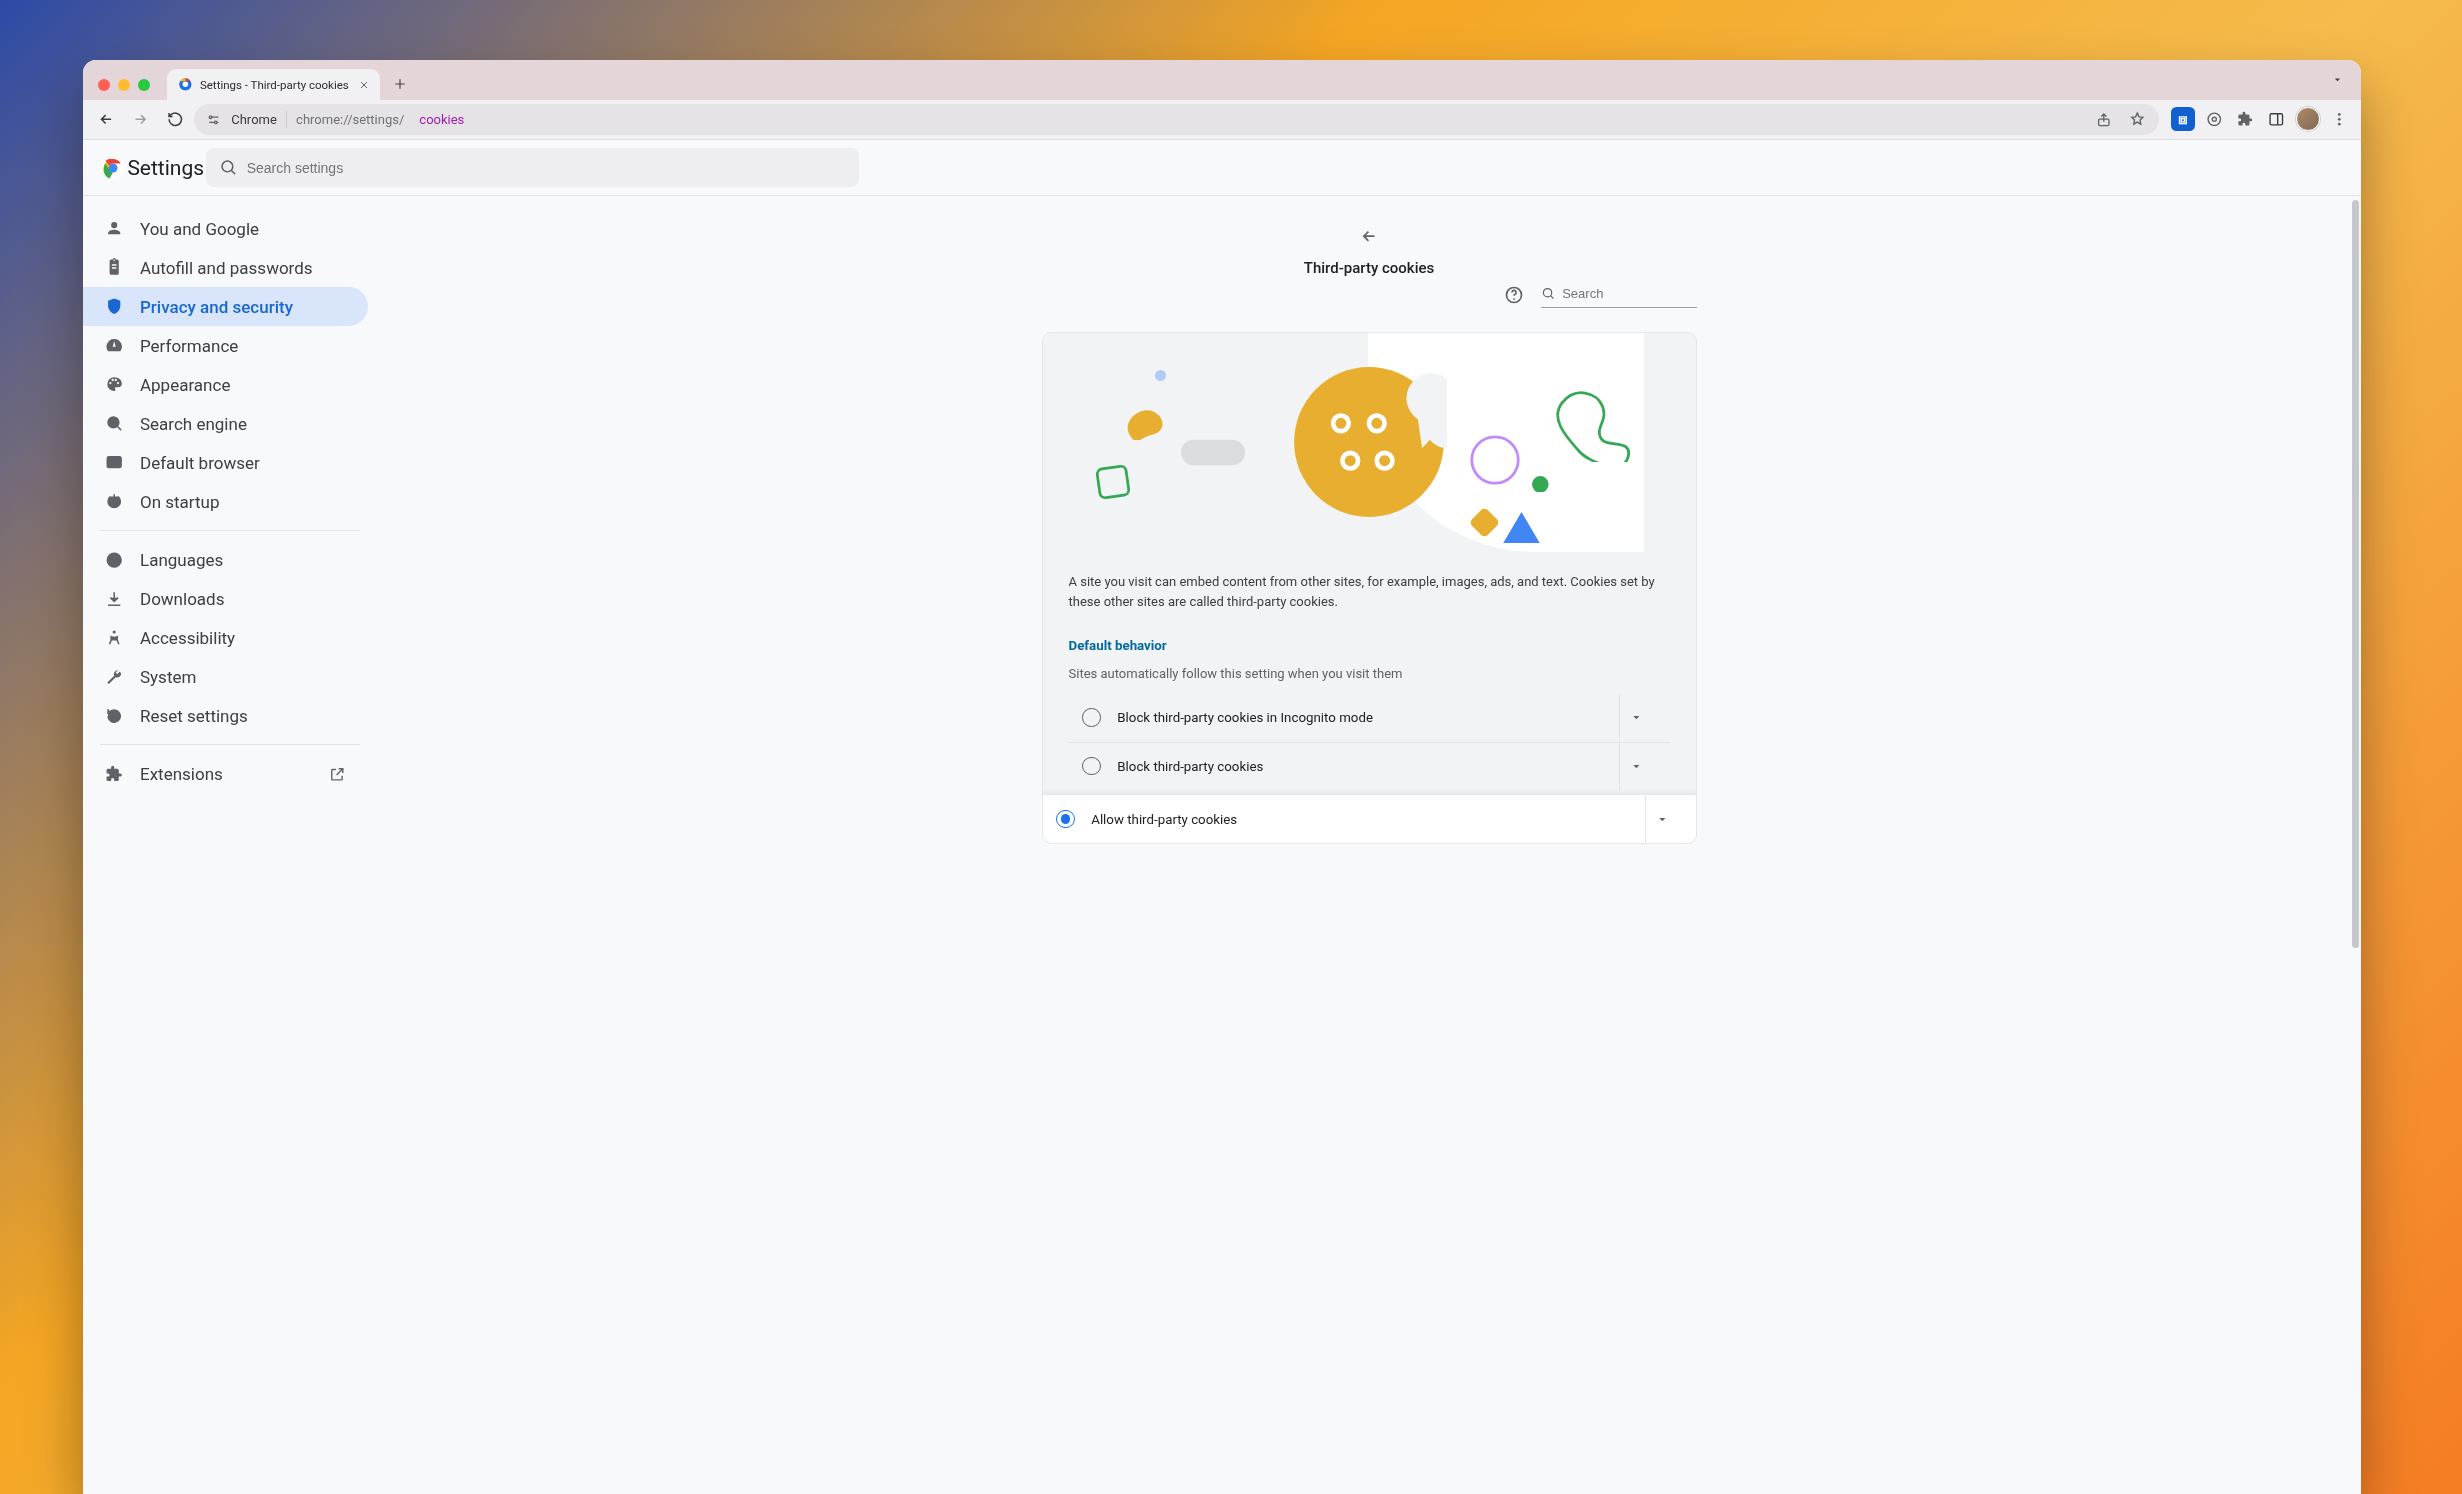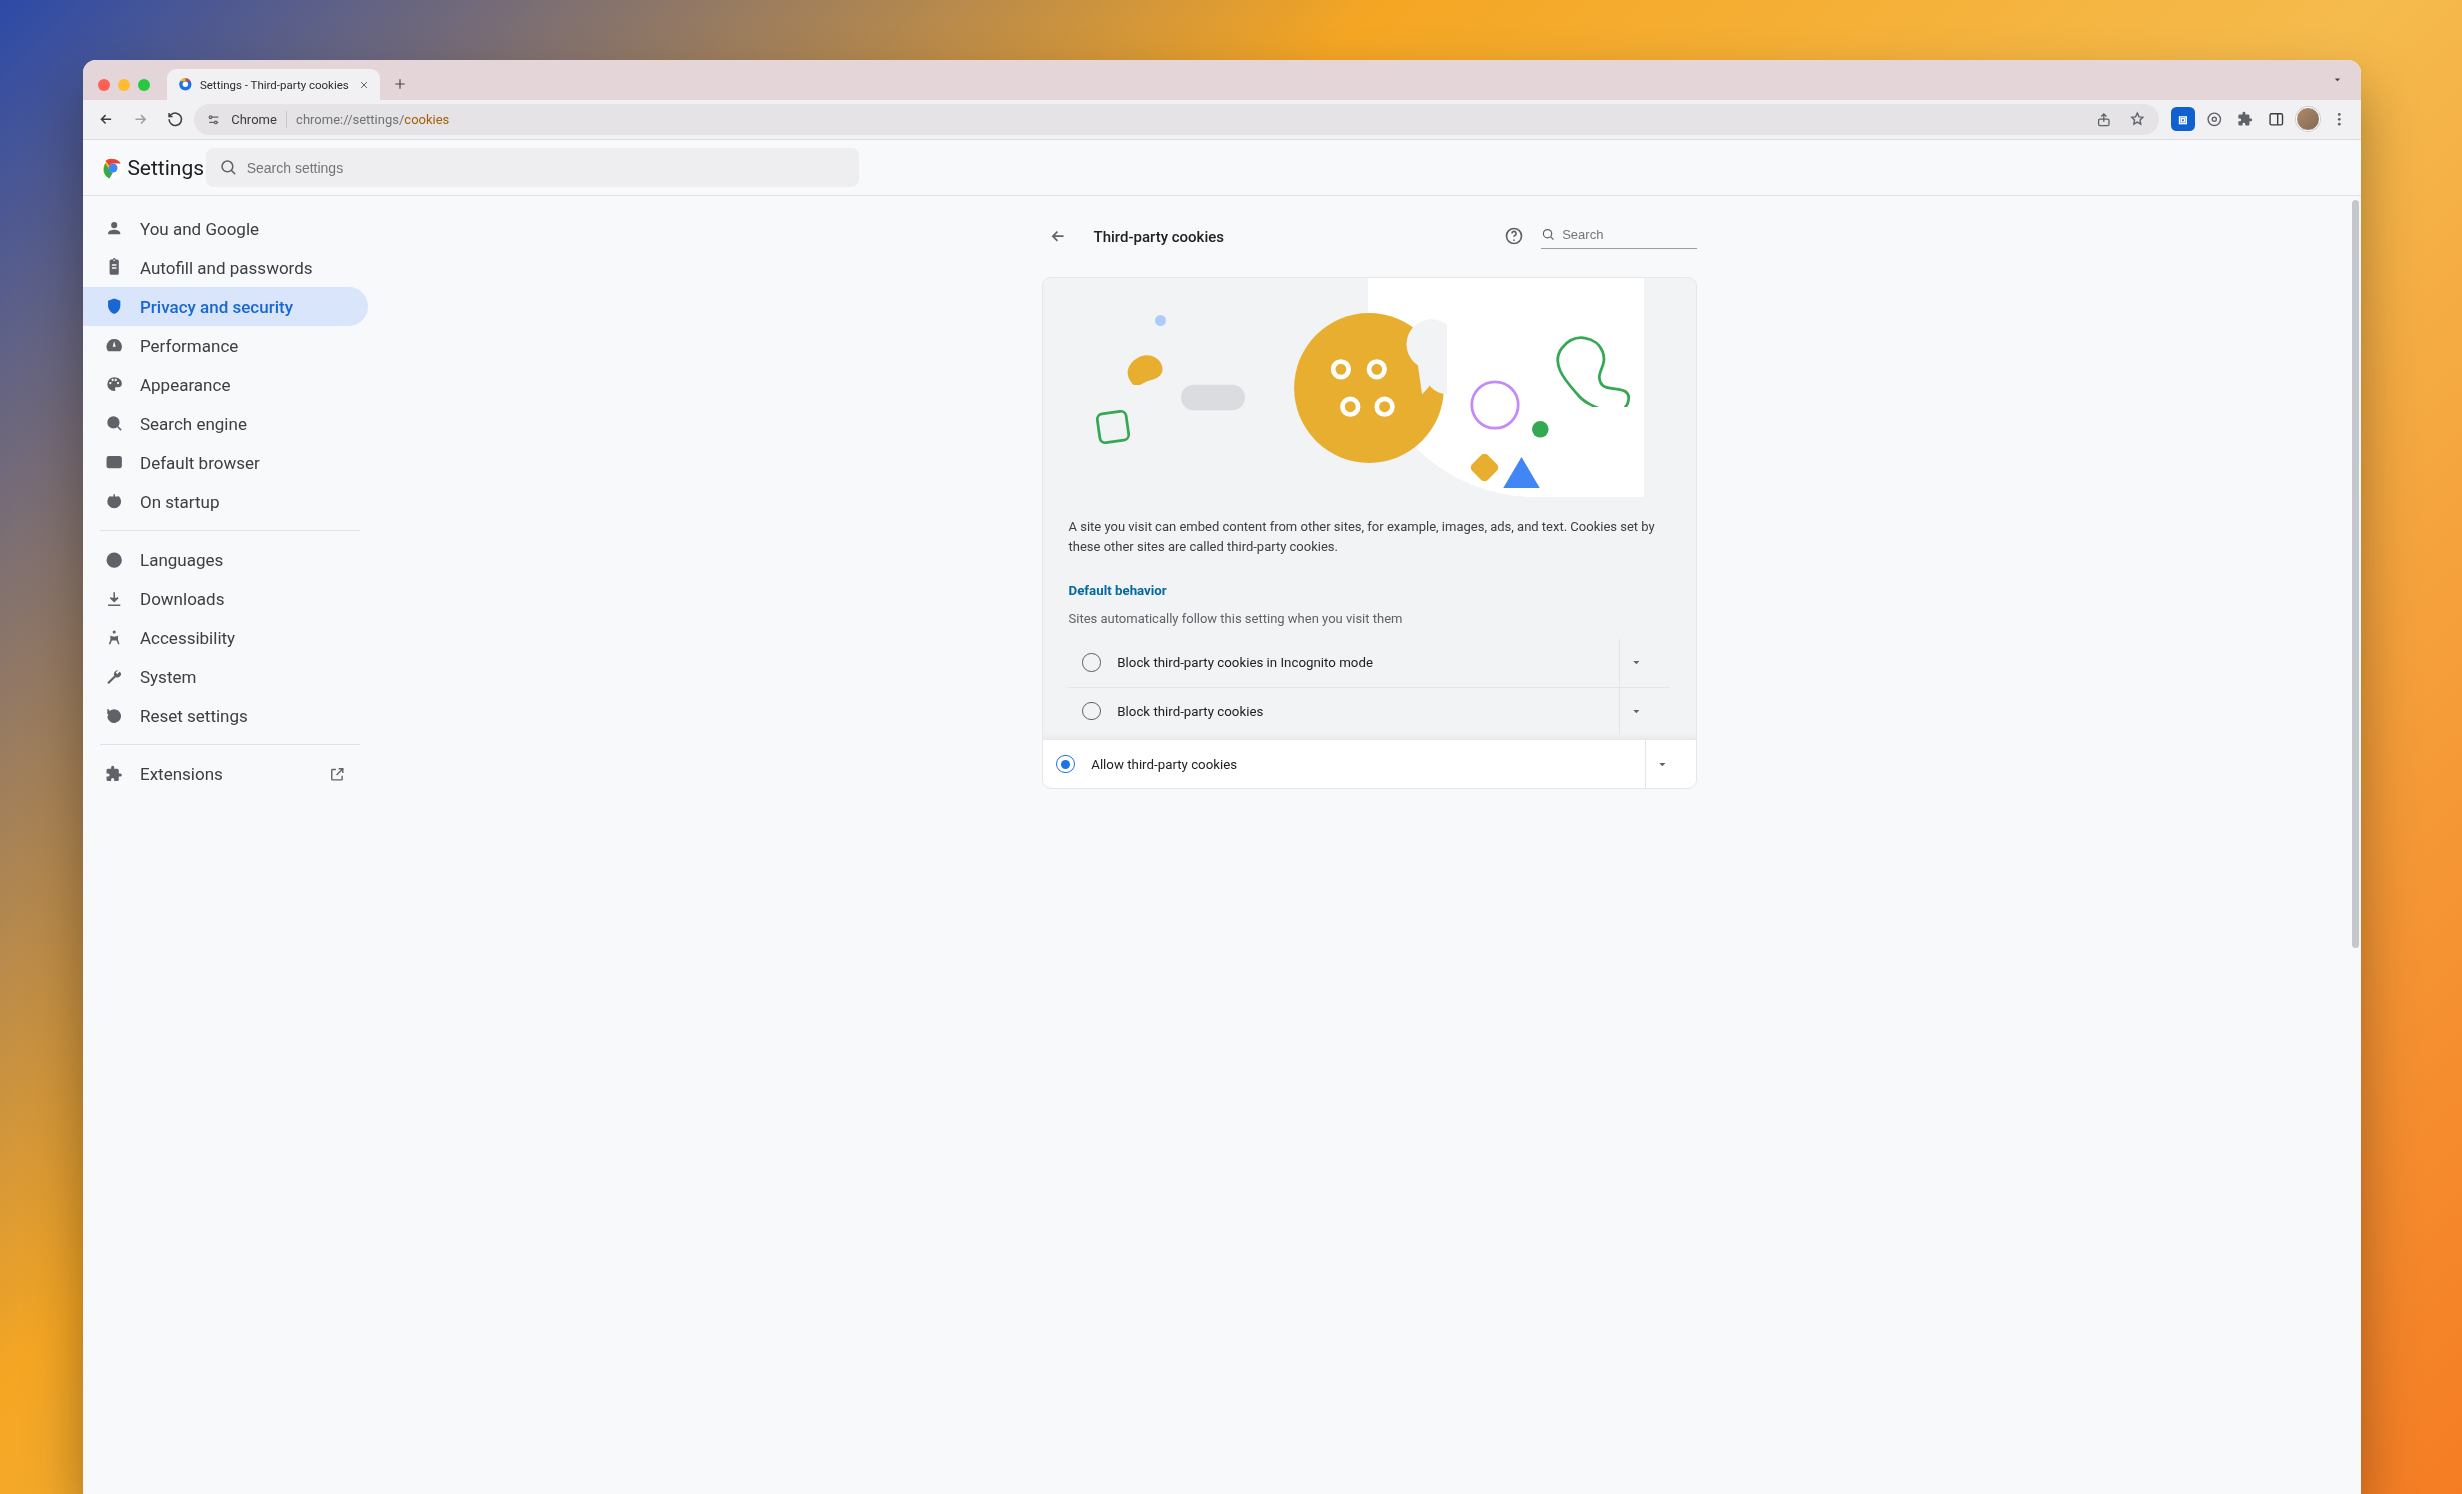--- a/index.html
+++ b/index.html
@@ -75,21 +75,21 @@
   display: flex; align-items: center;
   padding: 0 7.4px 0 11px;
   gap: 9.2px;
   color: #5f6368;
   font-size: 13px;
 }
 .omnibox .tune-icon{ width:16.6px;height:16.6px;display:flex;align-items:center;justify-content:center;}
 .omni-chrome-chip{ color:#3c3c3d; }
 .omni-divider{ width:0.9px;height:16.6px;background:#c9c9c9;}
 .omni-url{ flex:1; white-space:nowrap; overflow:hidden;}
-.omni-path-black{ color:#a16207;}
+.omni-path-black{ color:#a21caf;margin-left:15px;}
 .omni-path-grey{ color:#6f7276;}
 .omni-actions{ display:flex; gap:5.5px; margin-left:auto;}
 .omni-actions .tbtn{ width:28px;height:28px;}
 
 .ext-row{ display:flex; align-items:center; gap:1.8px; padding-left:5.5px;}
 .ext-row .tbtn{ width:29.4px;height:29.4px;}
 .ext-badge-blue{ background:#1060d0;color:#fff;width:24px;height:24px;border-radius:5.5px;display:flex;align-items:center;justify-content:center;font-weight:700;font-family:monospace;}
 .avatar{ width:24px;height:24px;border-radius:50%;background:linear-gradient(135deg,#b08968,#7f6a55);border:1.8px solid #fff;box-shadow:0 0 0 0.9px #ccc;}
 
 
@@ -140,22 +140,23 @@
   flex:1; overflow-y:auto; padding:0; position:relative;
   display:flex; justify-content:center;
 }
 .main-scroll{ position:absolute; right:1.8px; top:3.7px; bottom:3.7px; width:7.4px;}
 .scroll-thumb{ position:absolute; top:0; width:7.4px; height:58%; background:#c4c7cb; border-radius:3.7px;}
 
 .pane{
   width:655px; margin-top:24px;
 }
 .pane-header{
-  display:flex; align-items:center; gap:19px; color:#202124; font-size:15px; font-weight:500;
+  display:flex; align-items:center; gap:6px; color:#202124; font-size:15px; font-weight:500;
   margin-bottom:24px;
+  flex-direction:column;
 }
 .back-arrow{ width:33px;height:33px; display:flex;align-items:center;justify-content:center;color:#5f6368;}
 .pane-header-right{ margin-left:auto; display:flex; align-items:center; gap:16.6px;}
 .help-icon{ width:20px;height:20px;color:#5f6368;}
 .pane-search{ display:flex; align-items:center; gap:7.4px; border-bottom:0.9px solid #9aa0a6; padding:1.8px 0 5.5px 0; width:156px;}
 .pane-search input{ border:none; background:transparent; outline:none; font-size:13px; width:100%;}
 
 .card{
   background:#F1F3F4; border:0.9px solid #E4E6E9; border-radius:9.2px; overflow:hidden;
 }

